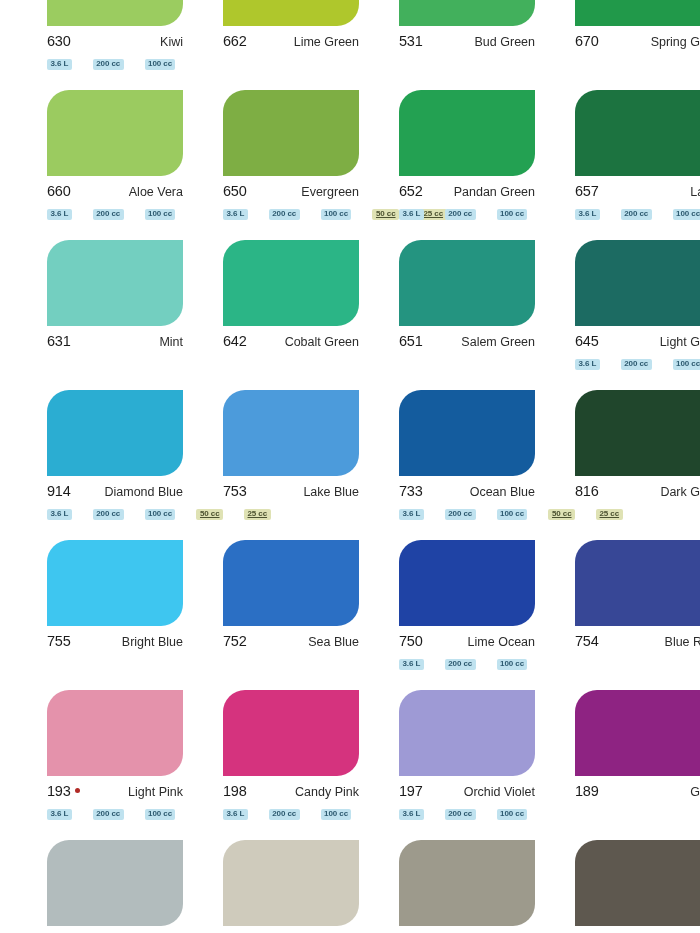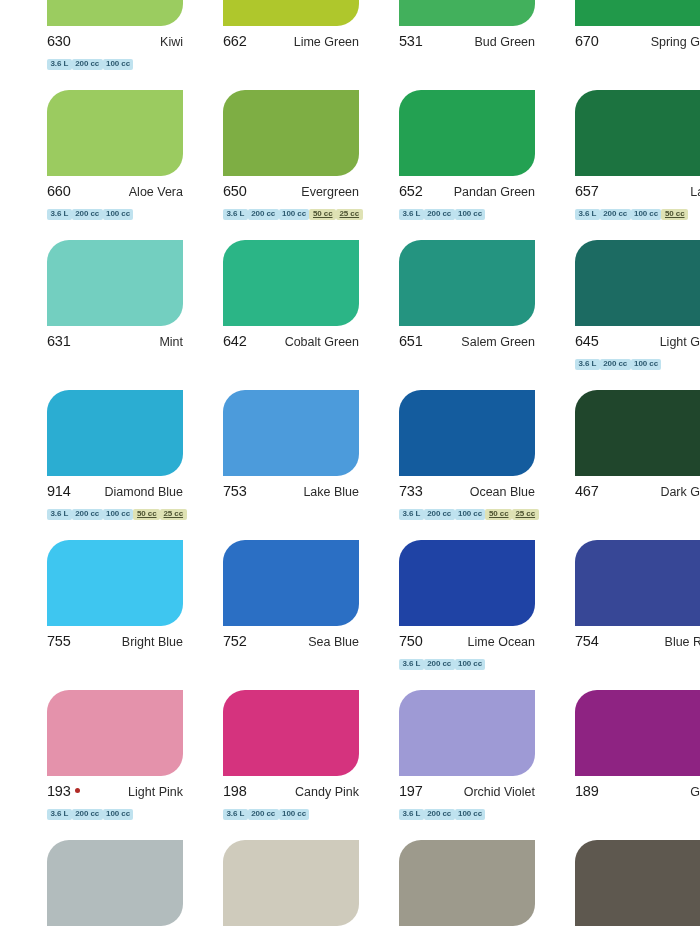--- a/index.html
+++ b/index.html
@@ -89,21 +89,21 @@
 
   .swatch-name {
     font-size: 12.5px;
     color: #2b2b2b;
     font-weight: normal;
   }
 
   .size-badges {
     margin-top: 5px;
     display: flex;
-    gap: 0;
+    gap: 21px;
     height: 12px;
     align-items: center;
   }
 
   .size-badge {
     font-size: 8px;
     font-weight: bold;
     color: #2f4f63;
     padding: 1.5px 3.5px 1.5px 3.5px;
     border-radius: 2px;
@@ -305,21 +305,21 @@
           <span class="size-badge blue">200 cc</span>
           <span class="size-badge blue">100 cc</span>
           <span class="size-badge olive">50 cc</span>
           <span class="size-badge olive">25 cc</span>
         </div>
       </div>
       <div class="swatch-card col4">
         <div class="swatch-chip" style="background: rgb(32, 70, 44);"></div>
         <div class="swatch-meta">
           <span class="swatch-code">
-            <span>467</span>
+            <span>816</span>
           </span>
           <span class="swatch-name">Dark Green</span>
         </div>
         <div class="size-badges"></div>
       </div>
       <div class="swatch-card">
         <div class="swatch-chip" style="background: rgb(62, 198, 240);"></div>
         <div class="swatch-meta">
           <span class="swatch-code">
             <span>755</span>

